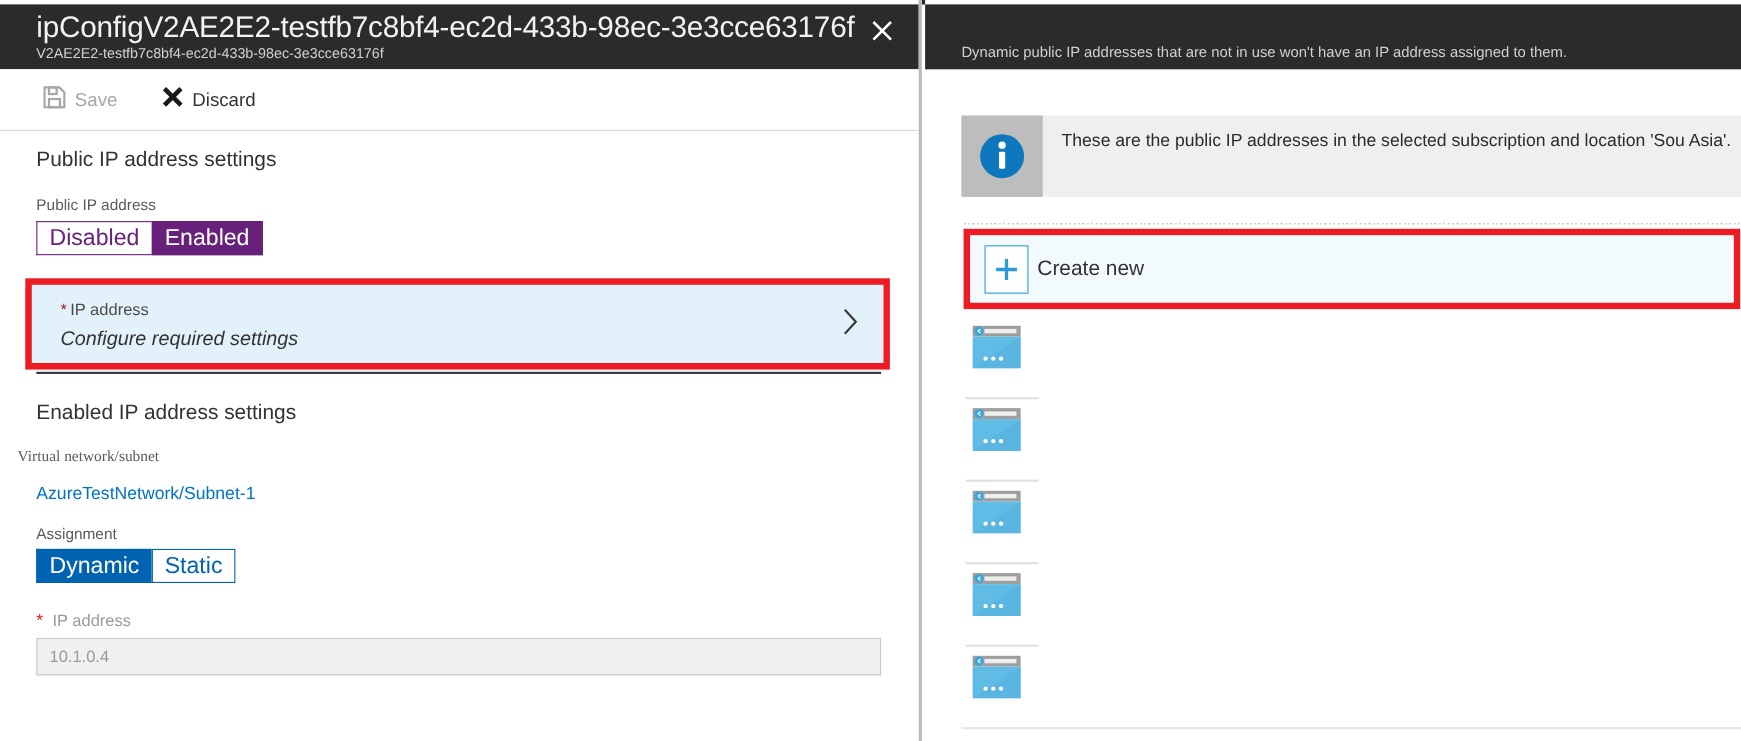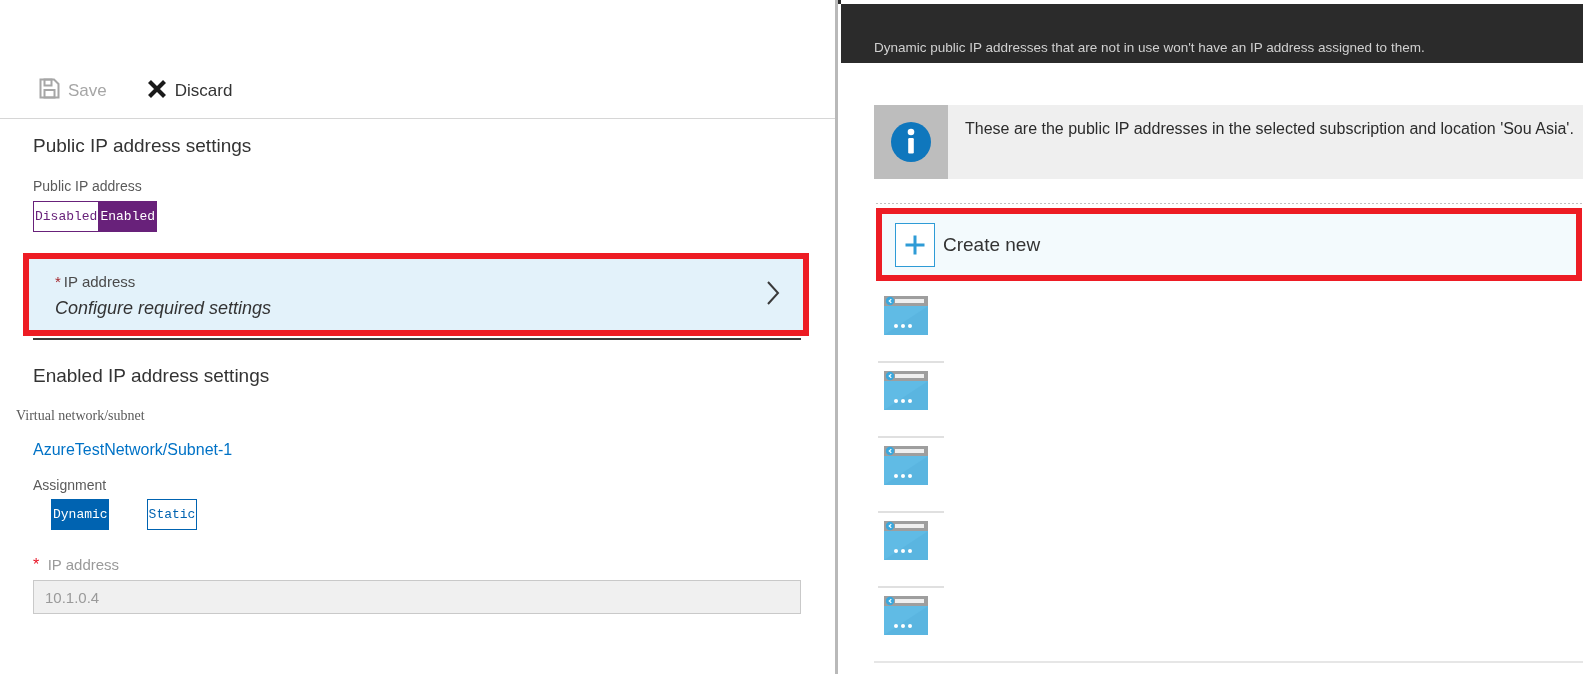--- a/index.html
+++ b/index.html
@@ -73,23 +73,22 @@
     line-height: 24px; white-space: nowrap; text-align: center;
   }
   .field-label {
     position: absolute; font-size: 14px; color: #5a5a5a; line-height: 18px; white-space: nowrap;
   }
 
   
   .toggle { position: absolute; display: flex; height: 31px; }
   .toggle .opt {
     display: flex; align-items: center; justify-content: center;
-    padding: 0 1px; font-size: 13px; line-height: 18px; cursor: pointer;
+    padding: 0 11px; font-size: 21px; line-height: 18px; cursor: pointer;
     white-space: nowrap;
-    font-family: Liberation Mono, monospace;
   }
   .toggle.purple .opt { border: 1px solid #68217a; }
   .toggle.purple .opt.off { background: #ffffff; color: #68217a; border-right: none; }
   .toggle.purple .opt.on  { background: #68217a; color: #ffffff; }
 
   .toggle.blue .opt { border: 1px solid #0063b1; }
   .toggle.blue .opt.on  { background: #0063b1; color: #ffffff; border-right: none; }
   .toggle.blue .opt.off { background: #ffffff; color: #0063b1; }
 
   
@@ -200,20 +199,29 @@
 </head>
 <body>
 
 <div class="screen">
 
   <div class="top-strip"></div>
   <div class="top-strip-dark"></div>
 
   <div class="left-blade">
 
+    <div class="lb-header">
+      <div class="lb-title">ipConfigV2AE2E2-testfb7c8bf4-ec2d-433b-98ec-3e3cce63176f</div>
+      <div class="lb-subtitle">V2AE2E2-testfb7c8bf4-ec2d-433b-98ec-3e3cce63176f</div>
+      <div class="lb-close">
+        <svg width="22" height="22" viewBox="0 0 22 22">
+          <path d="M3 3 L19 19 M19 3 L3 19" stroke="#ffffff" stroke-width="2.4" fill="none"></path>
+        </svg>
+      </div>
+    </div>
 
     <div class="lb-toolbar">
       <div class="tb-btn disabled">
         <span>
           <svg width="21" height="21" viewBox="0 0 21 21">
             <path d="M1.5 1.5 H15 L19.5 6 V19.5 H1.5 Z" fill="none" stroke="#a6a6a6" stroke-width="2"></path>
             <rect x="5.5" y="1.5" width="7" height="6" fill="none" stroke="#a6a6a6" stroke-width="2"></rect>
             <rect x="5.5" y="12" width="10" height="7.5" fill="none" stroke="#a6a6a6" stroke-width="2"></rect>
           </svg>
         </span>
@@ -256,21 +264,21 @@
       <div class="picker-underline" style="left:33px; top:219px; width:768px;"></div>
 
       <div class="section-title" style="left:33px; top:245px;">Enabled IP address settings</div>
 
       <div class="field-label" style="left:16px; top:288px;font-family:Liberation Serif, serif;">Virtual network/subnet</div>
 
       <div class="vnet-link" style="left:33px; top:321px;">AzureTestNetwork/Subnet-1</div>
 
       <div class="field-label" style="left:33px; top:357px;">Assignment</div>
 
-      <div class="toggle blue" style="left:51px; top:380px;gap:38px;">
+      <div class="toggle blue" style="left:33px; top:380px;">
         <div class="opt on">Dynamic</div>
         <div class="opt off">Static</div>
       </div>
 
       <div style="position:absolute; left:33px; top:437px;">
         <span class="req-star">*</span>
         <span style="font-size:15px; color:#9a9a9a; margin-left:4px;">IP address</span>
       </div>
 
       <input class="ip-input" style="left: 33px; top: 461px;" type="text" readonly="" disabled="" value="10.1.0.4">

